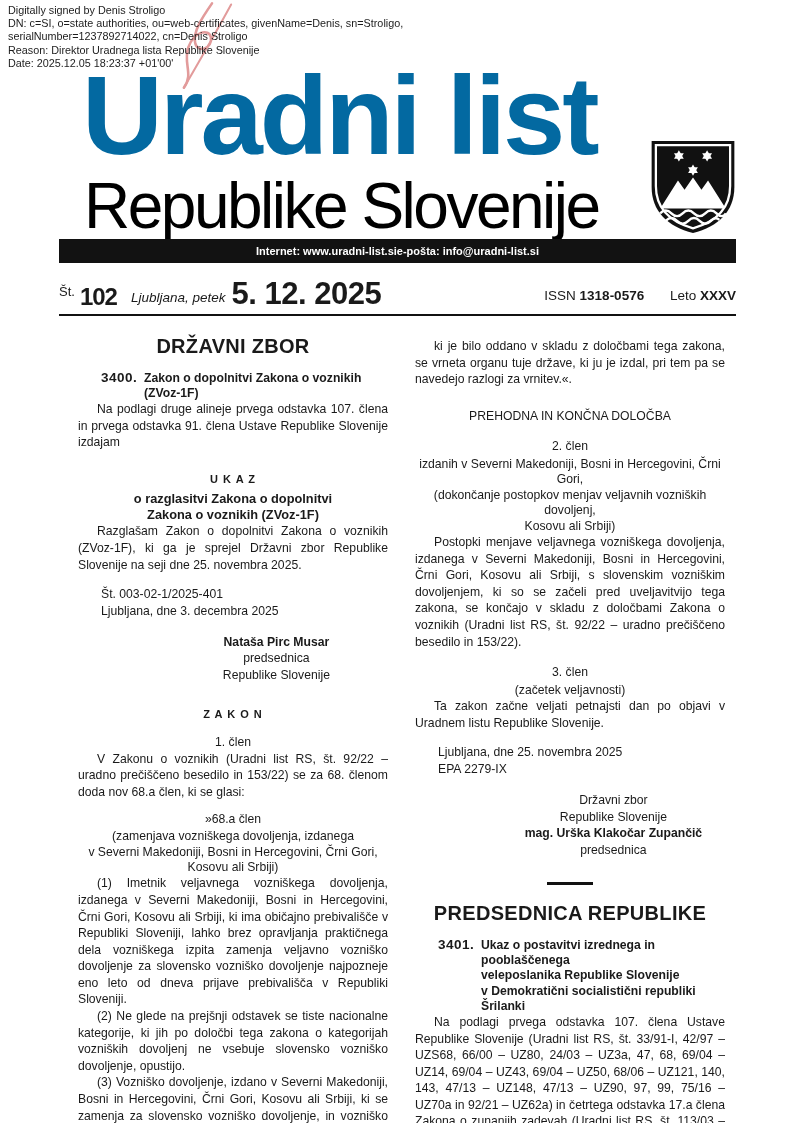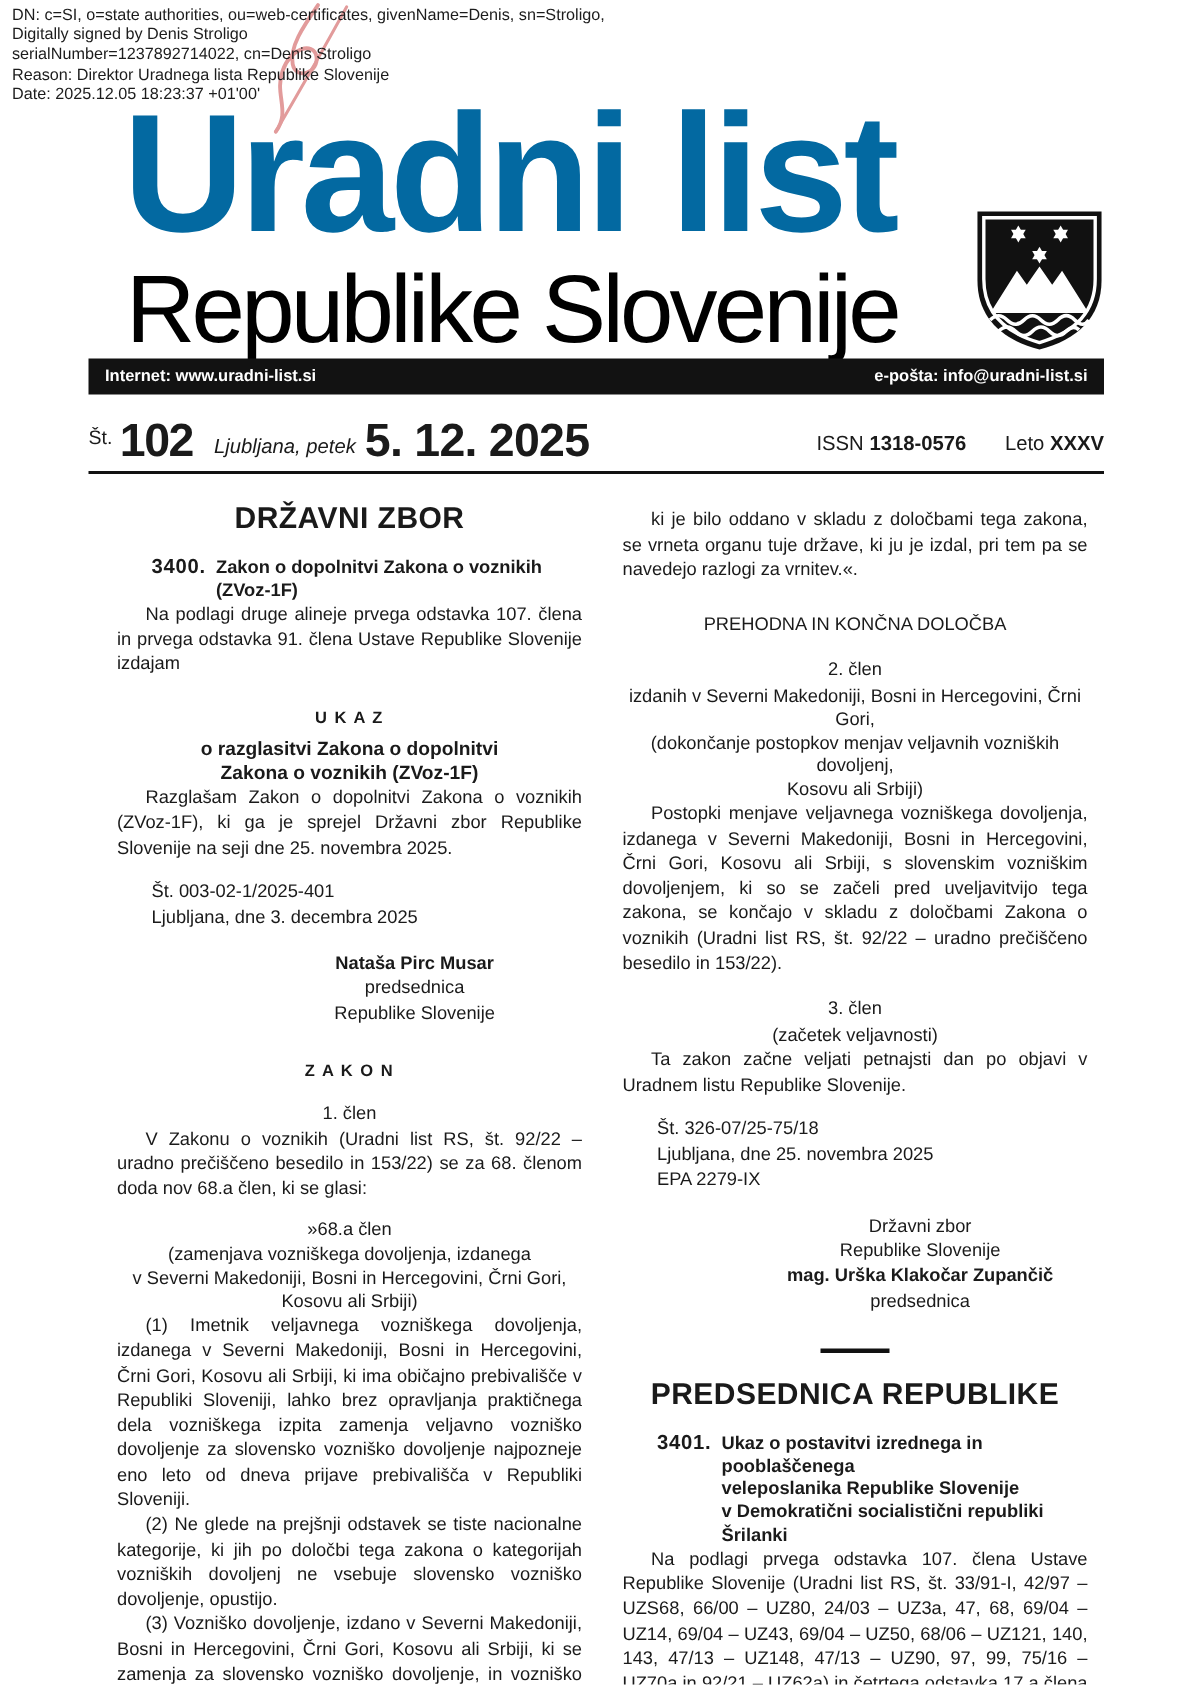--- a/index.html
+++ b/index.html
@@ -29,31 +29,31 @@
   }
   .title2 {
     position: absolute; left: 84px; top: 174px;
     font-size: 64px; font-weight: 400; letter-spacing: -2.5px;
     line-height: 1; color: #000; white-space: nowrap;
   }
   .shield { position: absolute; left: 646px; top: 138px; width: 94px; height: 98px; }
   .info-bar {
     position: absolute; left: 59px; top: 239px; width: 677px; height: 24px;
     background: #121212; color: #fff;
-    display: flex; justify-content: space-between; align-items: center;
+    display: flex; justify-content: center; align-items: center;
     padding: 0 11px; font-size: 11px; font-weight: bold;
   }
   .issue-row {
     position: absolute; left: 59px; top: 267px; width: 677px; height: 49px;
     border-bottom: 2px solid #111;
     display: flex; align-items: flex-end; padding-bottom: 7px;
   }
   .issue-left { display: flex; align-items: flex-end; }
   .st-label { font-size: 13px; align-self: flex-start; margin-top: 3px; margin-right: 5px; }
-  .issue-num { font-size: 31px; font-weight: bold; line-height: .85; letter-spacing: -1px; }
+  .issue-num { font-size: 24px; font-weight: bold; line-height: .85; letter-spacing: -1px; }
   .place { font-size: 13.5px; margin: 0 6px 2px 14px; font-style: italic; }
   .big-date { font-size: 31px; font-weight: bold; line-height: .85; letter-spacing: -.5px; }
   .issue-right { margin-left: auto; font-size: 13.5px; margin-bottom: 4px; text-align: right; }
   .issue-right b { font-weight: bold; }
   .sp { display: inline-block; width: 22px; }
   
   .content {
     position: absolute; left: 78px; top: 338px; width: 647px;
     display: flex; gap: 27px;
     font-size: 12.2px; line-height: 16.6px;
@@ -76,22 +76,22 @@
   .signer .name { font-weight: bold; }
   .zakon-sub { font-weight: bold; font-size: 13.6px; white-space: nowrap; letter-spacing: -.2px; }
   .caption { font-size: 12.2px; line-height: 15.4px; }
   .divider { width: 46px; height: 3px; background: #111; margin: 24px auto 0 auto; }
   .noindent { text-indent: 0; }
 </style>
 </head>
 <body>
 
 <div class="sig-block">
+  <div>Digitally signed by Denis Stroligo</div>
   <div>DN: c=SI, o=state authorities, ou=web-certificates, givenName=Denis, sn=Stroligo,</div>
-  <div>Digitally signed by Denis Stroligo</div>
   <div>serialNumber=1237892714022, cn=Denis Stroligo</div>
   <div>Reason: Direktor Uradnega lista Republike Slovenije</div>
   <div>Date: 2025.12.05 18:23:37 +01'00'</div>
 </div>
 
 <svg class="flourish" viewBox="0 0 60 80">
   <path d="M38,3 C29,16 21,28 23,38 C25,48 39,43 37,33 C35,25 22,28 17,42 C12,56 22,66 13,78" stroke="#dd8a8a" stroke-width="2.3" fill="none" stroke-linecap="round"></path>
   <path d="M13,78 C27,54 43,26 55,4" stroke="#dd8a8a" stroke-width="1.8" fill="none" stroke-linecap="round"></path>
 </svg>
 
@@ -196,21 +196,20 @@
       <div>(dokončanje postopkov menjav veljavnih vozniških dovoljenj,</div>
       <div>Kosovu ali Srbiji)</div>
     </div>
     <p class="body mt2">Postopki menjave veljavnega vozniškega dovoljenja, izdanega v Severni Makedoniji, Bosni in Hercegovini, Črni Gori, Kosovu ali Srbiji, s slovenskim vozniškim dovoljenjem, ki so se začeli pred uveljavitvijo tega zakona, se končajo v skladu z določbami Zakona o voznikih (Uradni list RS, št. 92/22 – uradno prečiščeno besedilo in 153/22).</p>
 
     <div class="c mt14">3. člen</div>
     <div class="c caption mt2">(začetek veljavnosti)</div>
     <p class="body mt2">Ta zakon začne veljati petnajsti dan po objavi v Uradnem listu Republike Slovenije.</p>
 
     <div class="ref">
-      <div>Št. 326-07/25-75/18</div>
       <div>Ljubljana, dne 25. novembra 2025</div>
       <div>EPA 2279-IX</div>
     </div>
 
     <div class="signer mt16">
       <div>Državni zbor</div>
       <div>Republike Slovenije</div>
       <div class="name">mag. Urška Klakočar Zupančič</div>
       <div>predsednica</div>
     </div>

